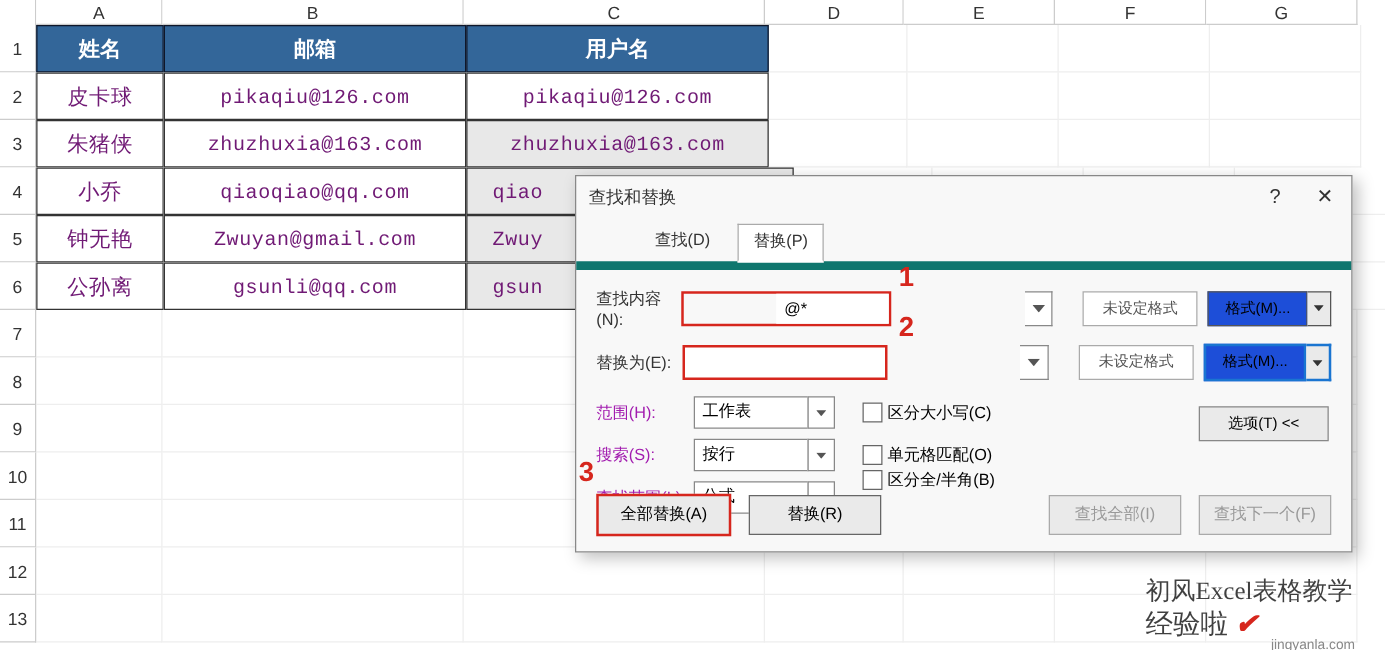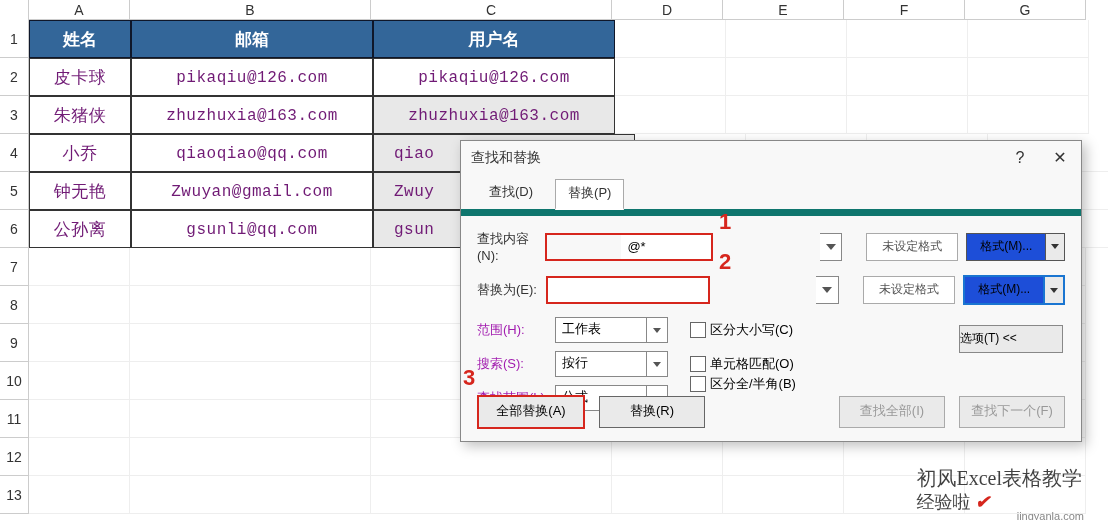--- a/index.html
+++ b/index.html
@@ -30,21 +30,21 @@
   .td-font1 { font-family: "Consolas","Courier New",monospace; font-size: 16px; }
   .sel-col { background: #e8e8e8; }
 
   
   .dialog { position: absolute; left: 460px; top: 140px; width: 620px; height: 300px; border: 1px solid #888; background: #f8f8f8; box-shadow: 4px 4px 12px rgba(0,0,0,0.25); font-family: "Microsoft YaHei","SimSun",sans-serif; font-size: 13px; }
   .dlg-title { display: flex; justify-content: space-between; align-items: center; padding: 6px 10px; }
   .dlg-title-text { color: #333; font-size: 14px; }
   .dlg-ctrls { display: flex; gap: 18px; align-items: center; }
   .dlg-ctrl { width: 22px; height: 22px; text-align: center; line-height: 22px; font-family: Arial; font-size: 16px; color: #333; cursor: pointer; }
 
-  .tabs { display: flex; padding: 4px 16px 0; gap: 10px; }
+  .tabs { display: flex; padding: 4px 16px 0; gap: 10px; margin-left: 35px; }
   .tab { padding: 4px 12px 6px; font-size: 13px; color: #333; cursor: pointer; }
   .tab.active { border: 1px solid #aaa; border-bottom: 2px solid #fff; background: #fff; position: relative; z-index: 2; }
   .tab-body { border-top: 7px solid #0f766e; margin-top: -1px; padding: 14px 16px; }
 
   .form-row { display: flex; align-items: center; margin-bottom: 12px; }
   .form-label { width: 70px; color: #333; }
   .form-input { width: 254px; height: 24px; border: 1px solid #888; padding: 0 6px; font-size: 13px; background: #fff; }
   .form-input-wrap { position: relative; display: inline-block; }
   .drop-btn { width: 22px; height: 26px; border: 1px solid #888; border-left: none; background: #fff; display: inline-flex; align-items: center; justify-content: center; margin-left: -1px; cursor: pointer; }
   .drop-btn svg { width: 10px; height: 6px; }
@@ -57,21 +57,21 @@
   .mid-row { display: flex; align-items: center; margin-bottom: 8px; }
   .mid-label { width: 78px; color: #a21caf; }
   .mid-select { width: 78px; height: 24px; border: 1px solid #888; padding: 0 6px; background: #fff; display: inline-block; line-height: 22px; }
   .mid-drop { width: 20px; height: 24px; border: 1px solid #888; background: #fff; display: inline-flex; align-items: center; justify-content: center; cursor: pointer; margin-left: -1px; }
   .check { margin-left: 22px; display: flex; align-items: center; gap: 4px; }
   .check-box { width: 14px; height: 14px; border: 1px solid #666; background: #fff; }
 
   .red-box { border: 2px solid #d6261d !important; }
   .red-label { position: absolute; color: #d6261d; font-size: 22px; font-family: Arial; font-weight: bold; }
 
-  .options-btn { position: absolute; right: 18px; top: 184px; width: 102px; height: 26px; border: 1px solid #888; background: #eaeaea; line-height: 24px; font-size: 12px; cursor: pointer; }
+  .options-btn { position: absolute; right: 18px; top: 184px; width: 102px; height: 26px; border: 1px solid #888; background: #eaeaea; text-align: center; line-height: 24px; font-size: 12px; cursor: pointer; }
 
   .dlg-buttons { position: absolute; bottom: 12px; left: 16px; right: 16px; display: flex; gap: 14px; align-items: center; }
   .dlg-btn { min-width: 84px; height: 30px; padding: 0 10px; border: 1px solid #666; background: #eaeaea; text-align: center; line-height: 28px; font-size: 13px; cursor: pointer; }
   .dlg-btn.ghost { color: #999; border-color: #aaa; }
 
   .watermark { position: absolute; right: 26px; bottom: 6px; font-family: "Microsoft YaHei"; color: rgba(0,0,0,0.75); font-size: 20px; }
   .watermark .red { color: #d6261d; font-weight: bold; font-style: italic; }
   .wm2 { position: absolute; right: 24px; bottom: -2px; font-size: 11px; color: #888; font-family: Arial; }
 </style>
 </head>
@@ -341,16 +341,16 @@
       <span class="red-label" style="position:absolute;left:-14px;top:-30px;">3</span>
       <div class="dlg-btn">替换(R)</div>
       <div style="flex:1"></div>
       <div class="dlg-btn ghost">查找全部(I)</div>
       <div class="dlg-btn ghost">查找下一个(F)</div>
     </div>
   </div>
 
   <div class="watermark">
     <span>初风Excel表格教学</span>
-    <div style="font-size:18px;margin-top:-2px;"><span>经验啦</span><span class="red">&nbsp;✔</span></div>
+    <div style="font-size:22px;margin-top:-2px;"><span>经验啦</span><span class="red">&nbsp;✔</span></div>
   </div>
   <div class="wm2">jingyanla.com</div>
 </div>
 
 </body></html>

